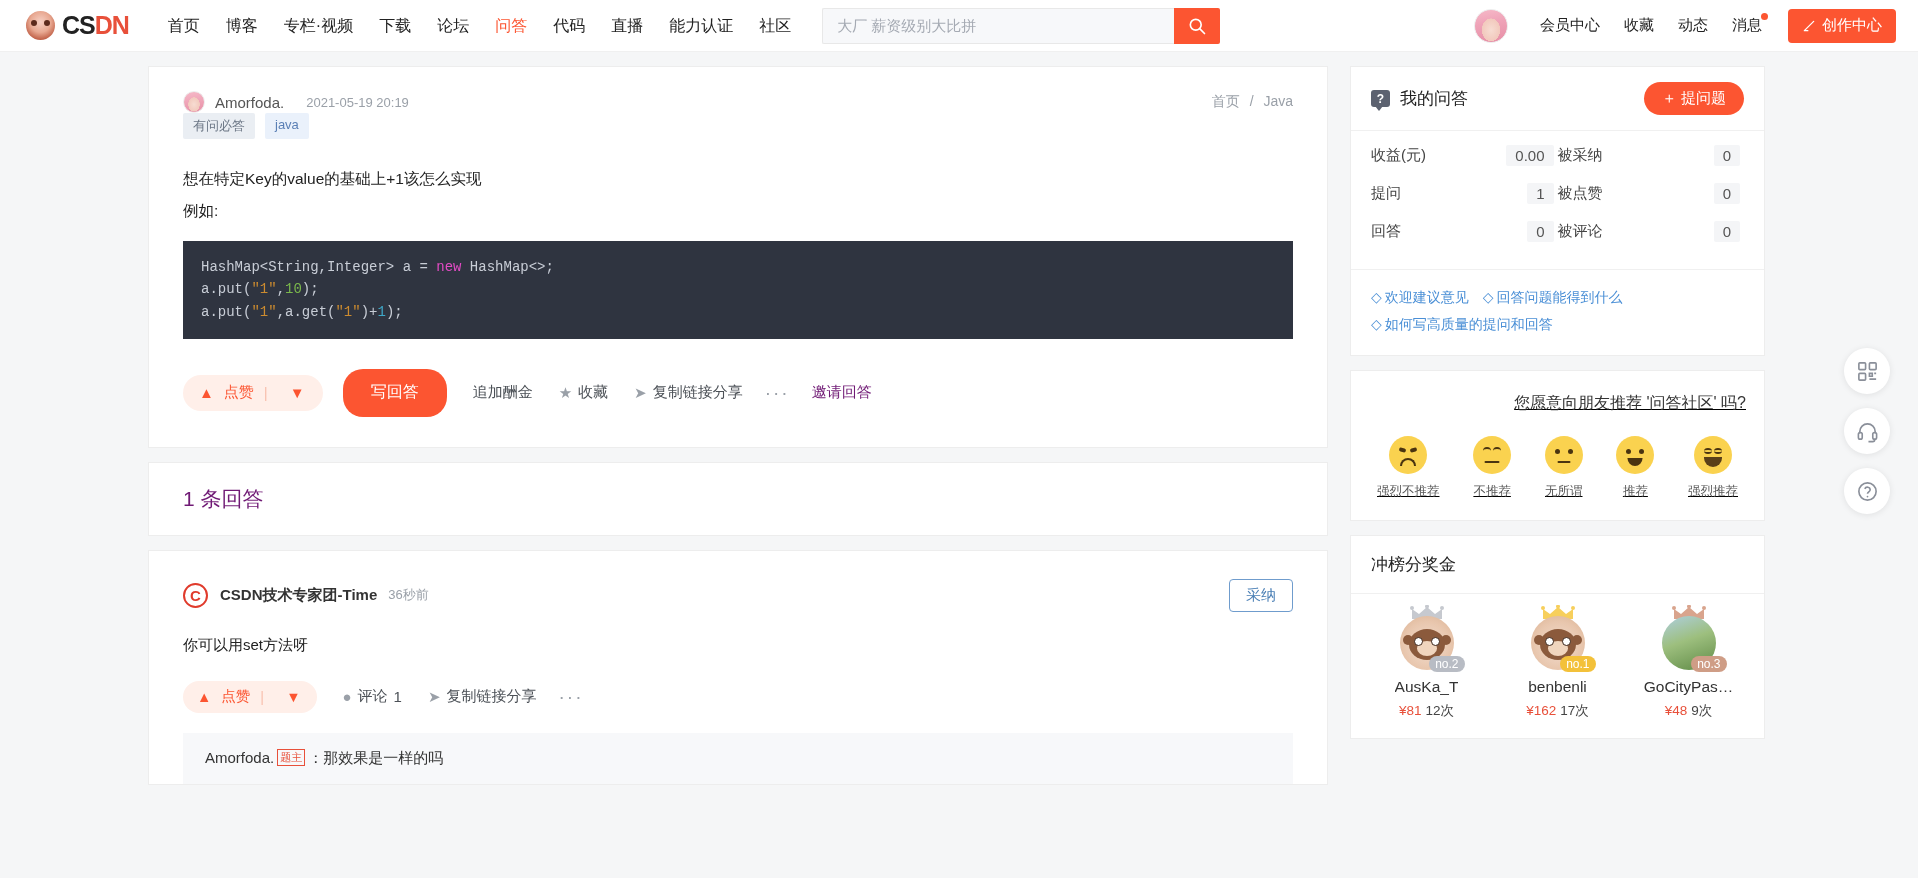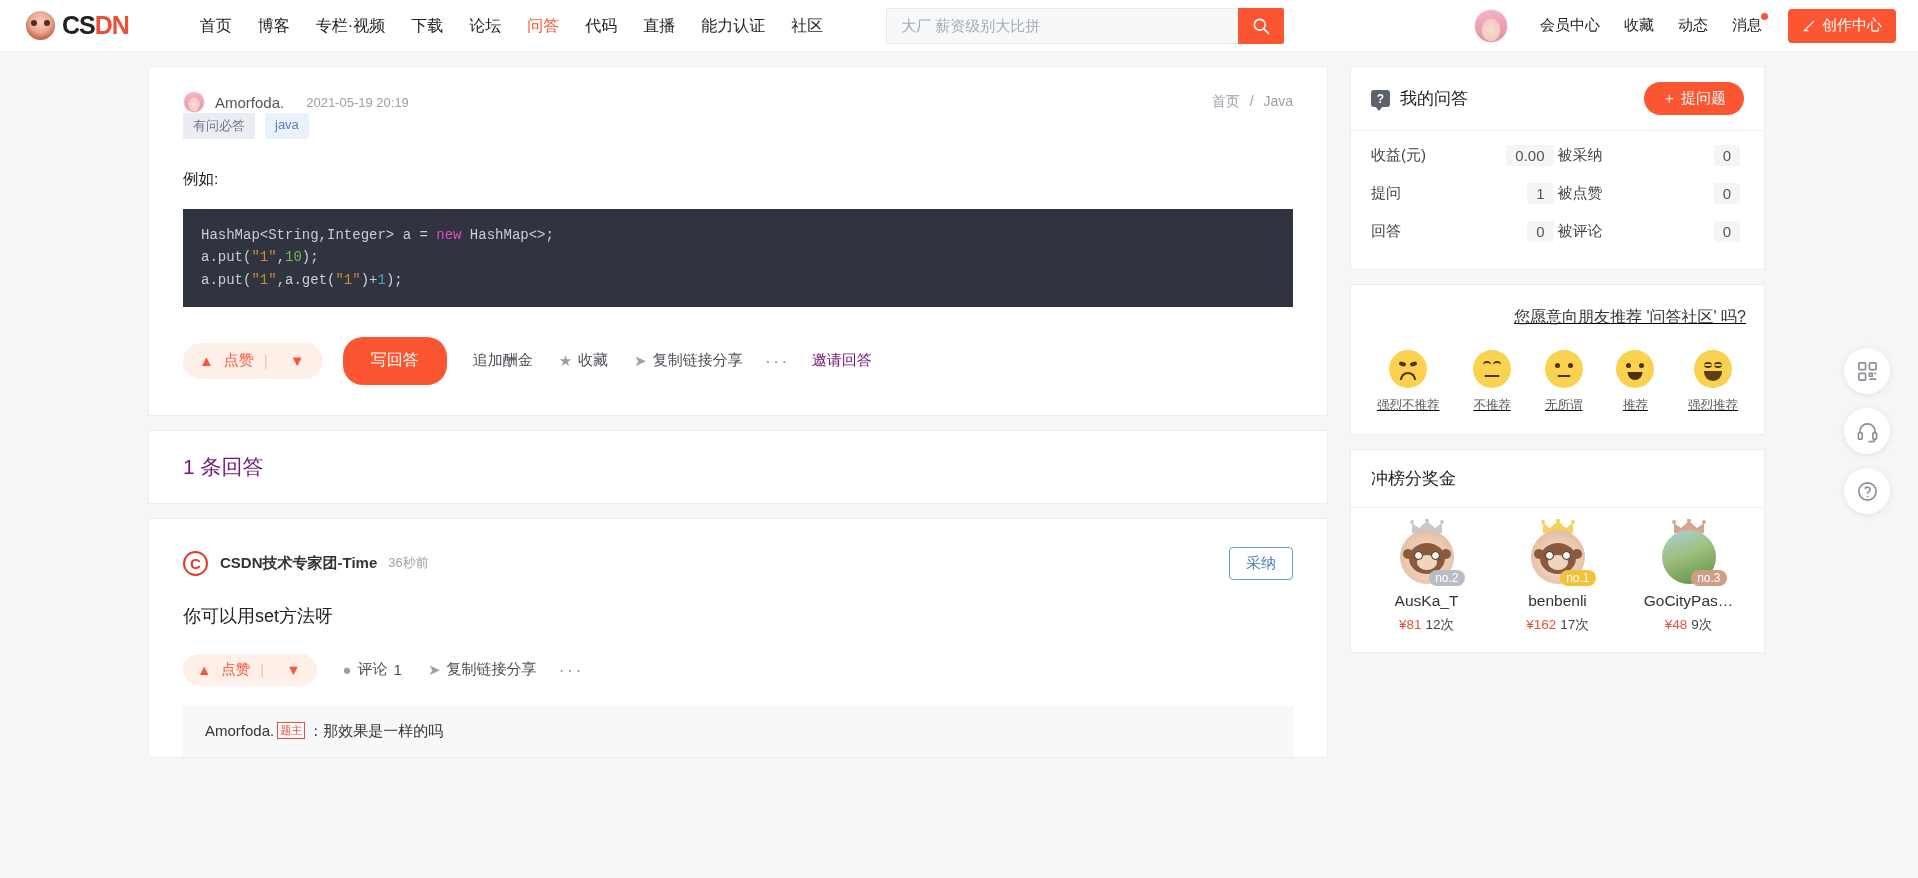--- a/index.html
+++ b/index.html
@@ -10,21 +10,20 @@
     overflow: hidden;
   }
 
   
   .topbar {
     height: 52px; background: #fff;
     display: flex; align-items: center;
     padding: 0 22px 0 26px;
     border-bottom: 1px solid #f0f0f0;
     position: relative;
-    gap: 32px;
   }
   .logo { display: flex; align-items: center; gap: 7px; margin-right: 26px; }
   .logo-mark {
     width: 29px; height: 29px; border-radius: 50%;
     background: radial-gradient(circle at 50% 38%, #f6d0c4 0%, #e8a891 45%, #c2634a 75%, #8d3b28 100%);
     position: relative; flex: none;
   }
   .logo-mark::before, .logo-mark::after {
     content: ""; position: absolute; top: 9px; width: 6px; height: 6px;
     border-radius: 50%; background: #5c2a1c;
@@ -155,21 +154,21 @@
     color: #e03b2c; font-size: 15px; font-weight: 700; display: flex;
     align-items: center; justify-content: center; flex: none;
   }
   .ans-name { font-size: 15px; font-weight: 700; color: #333; margin-left: 12px; }
   .ans-time { font-size: 13px; color: #9aa0a8; margin-left: 11px; }
   .accept-btn {
     margin-left: auto; border: 1px solid #6f9ccd; color: #4a7fb5; background: #fff;
     border-radius: 4px; font-size: 15px; padding: 6px 16px; cursor: pointer;
     font-family: inherit;
   }
-  .ans-body { font-size: 18px; color: #222; margin: 24px 0 0; }
+  .ans-body { font-size: 15px; color: #222; margin: 24px 0 0; }
   .ans-actions { display: flex; align-items: center; margin-top: 26px; }
   .like-pill.sm { height: 32px; font-size: 14.5px; padding: 0 4px 0 14px; }
   .comment-box {
     margin-top: 20px; background: #f7f8fa; padding: 16px 22px;
     font-size: 15px; color: #333;
   }
   .badge-op {
     display: inline-block; border: 1px solid #e8503a; color: #e8503a;
     font-size: 11px; padding: 0px 2px; margin: 0 3px; vertical-align: 2px;
   }
@@ -342,20 +341,21 @@
         </div>
       </div>
 
 
       <div class="tags">
         <span class="tag">有问必答</span>
         <span class="tag blue">java</span>
       </div>
 
       <div class="q-body">
+        <div>想在特定Key的value的基础上+1该怎么实现</div>
         <div>例如:</div>
       </div>
 
       <div class="code-block"><span>HashMap&lt;String,Integer&gt; a = </span><span class="k-kw">new</span><span> HashMap&lt;&gt;;</span>
 <span>a.put(</span><span class="k-str">"1"</span><span>,</span><span class="k-num2">10</span><span>);</span>
 <span>a.put(</span><span class="k-str">"1"</span><span>,a.get(</span><span class="k-str">"1"</span><span>)+</span><span class="k-num">1</span><span>);</span></div>
 
 
       <div class="actions">
         <div class="like-pill">
@@ -454,20 +454,24 @@
             <span class="stat-label">回答</span>
             <span class="stat-val">0</span>
           </div>
           <div class="stat-cell">
             <span class="stat-label">被评论</span>
             <span class="stat-val">0</span>
           </div>
         </div>
       </div>
 
+      <div class="side-links">
+        <a><span class="dia">◇</span><span>欢迎建议意见</span></a><a><span class="dia">◇</span><span>回答问题能得到什么</span></a><br>
+        <a><span class="dia">◇</span><span>如何写高质量的提问和回答</span></a>
+      </div>
     </div>
 
     <div class="card nps">
       <div class="nps-q">您愿意向朋友推荐 '问答社区' 吗?</div>
       <div class="faces">
         <div class="face-col">
           <div class="face">
             <span class="eye l" style="top:12px;transform:rotate(18deg);width:7px;height:4px;border-radius:2px;"></span>
             <span class="eye r" style="top:12px;transform:rotate(-18deg);width:7px;height:4px;border-radius:2px;"></span>
             <span class="mouth" style="bottom:8px;width:16px;height:8px;border:2px solid #4a3410;border-bottom:none;border-radius:9px 9px 0 0;"></span>

